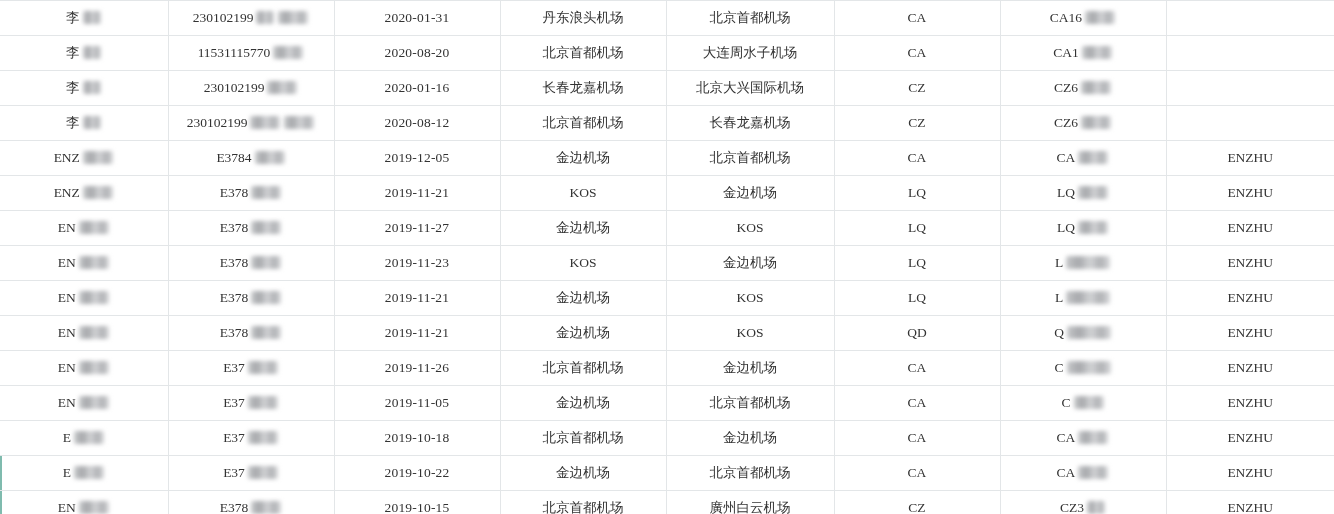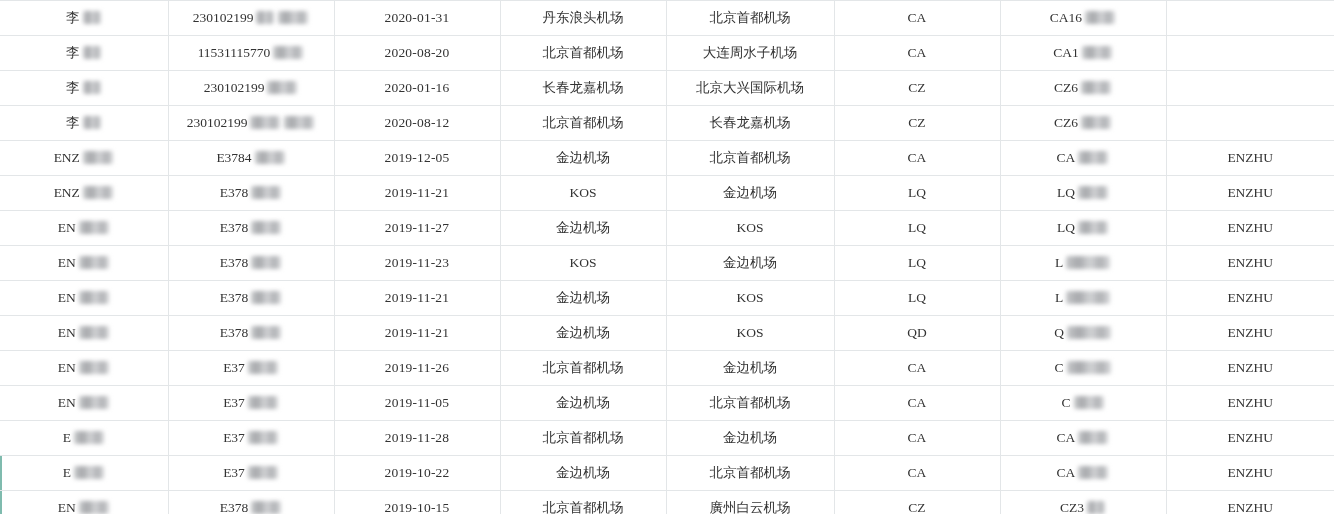--- a/index.html
+++ b/index.html
@@ -466,21 +466,21 @@
         <tr>
           <td><span class="cell-inner">
               <span class="txt">E</span>
               <span class="redact m"></span>
             </span></td>
           <td><span class="cell-inner">
               <span class="txt">E37</span>
               <span class="redact m"></span>
             </span></td>
           <td class="date-cell"><span class="cell-inner">
-              <span class="txt">2019-11-28</span>
+              <span class="txt">2019-10-18</span>
             </span></td>
           <td><span class="cell-inner">
               <span class="txt">北京首都机场</span>
             </span></td>
           <td><span class="cell-inner">
               <span class="txt">金边机场</span>
             </span></td>
           <td class="ltr"><span class="cell-inner">
               <span class="txt">CA</span>
             </span></td>

